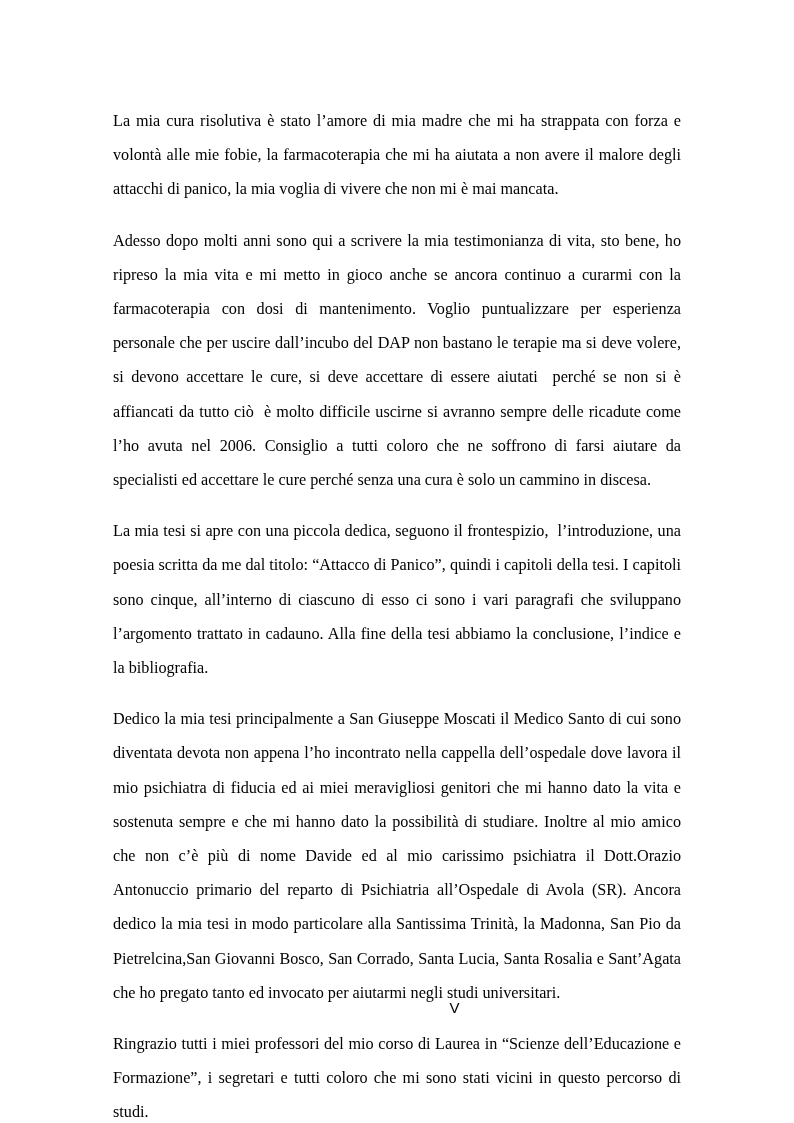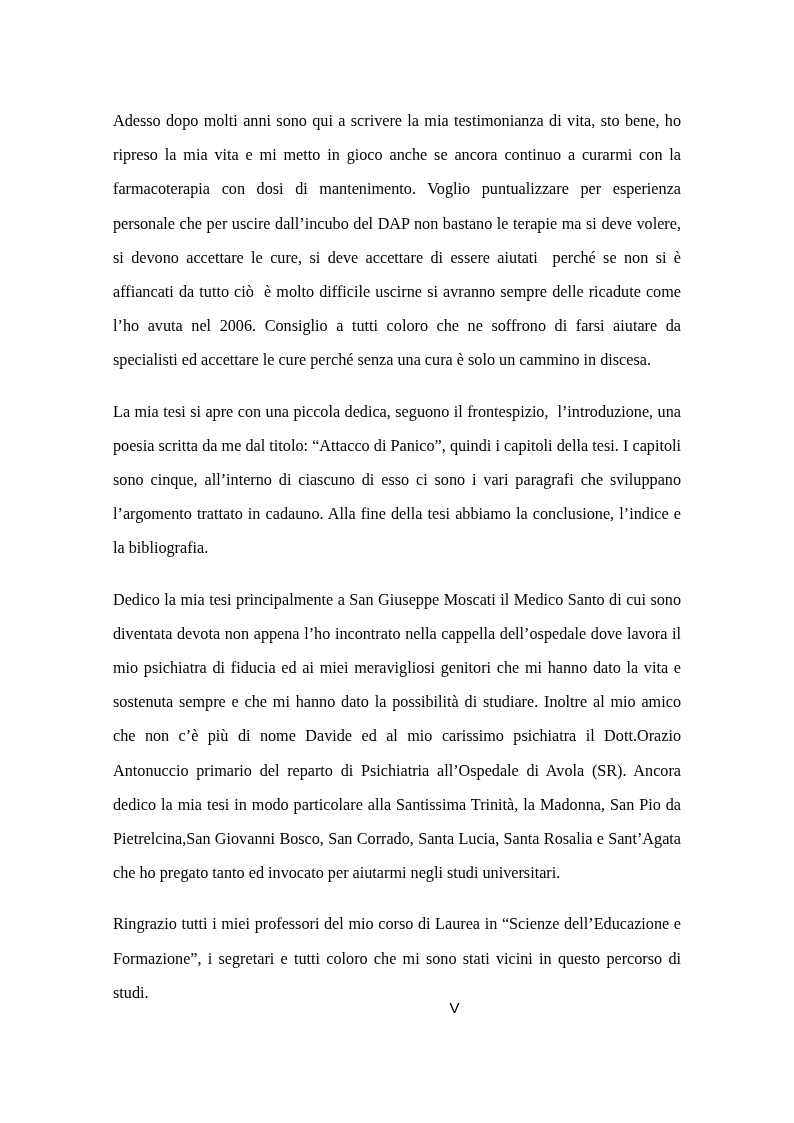--- a/index.html
+++ b/index.html
@@ -54,20 +54,21 @@
     color: #000000;
   }
 </style>
 </head>
 <body>
 
 <div class="page">
 
   <div class="content">
 
+    <p class="para">La mia cura risolutiva è stato l’amore di mia madre che mi ha strappata con forza e volontà alle mie fobie, la farmacoterapia che mi ha aiutata a non avere il malore degli attacchi di panico, la mia voglia di vivere che non mi è mai mancata.</p>
 
     <p class="para">Adesso dopo molti anni sono qui a scrivere la mia testimonianza di vita, sto bene, ho ripreso la mia vita e mi metto in gioco anche se ancora continuo a curarmi con la farmacoterapia con dosi di mantenimento. Voglio puntualizzare per esperienza personale che per uscire dall’incubo del DAP non bastano le terapie ma si deve volere, si devono accettare le cure, si deve accettare di essere aiutati  perché se non si è affiancati da tutto ciò  è molto difficile uscirne si avranno sempre delle ricadute come l’ho avuta nel 2006. Consiglio a tutti coloro che ne soffrono di farsi aiutare da specialisti ed accettare le cure perché senza una cura è solo un cammino in discesa.</p>
 
     <p class="para">La mia tesi si apre con una piccola dedica, seguono il frontespizio,  l’introduzione, una poesia scritta da me dal titolo: “Attacco di Panico”, quindi i capitoli della tesi. I capitoli sono cinque, all’interno di ciascuno di esso ci sono i vari paragrafi che sviluppano l’argomento trattato in cadauno. Alla fine della tesi abbiamo la conclusione, l’indice e la bibliografia.</p>
 
     <p class="para">Dedico la mia tesi principalmente a San Giuseppe Moscati il Medico Santo di cui sono diventata devota non appena l’ho incontrato nella cappella dell’ospedale dove lavora il mio psichiatra di fiducia ed ai miei meravigliosi genitori che mi hanno dato la vita e sostenuta sempre e che mi hanno dato la possibilità di studiare. Inoltre al mio amico che non c’è più di nome Davide ed al mio carissimo psichiatra il Dott.Orazio Antonuccio primario del reparto di Psichiatria all’Ospedale di Avola (SR). Ancora dedico la mia tesi in modo particolare alla Santissima Trinità, la Madonna, San Pio da Pietrelcina,San Giovanni Bosco, San Corrado, Santa Lucia, Santa Rosalia e Sant’Agata che ho pregato tanto ed invocato per aiutarmi negli studi universitari.</p>
 
     <p class="para">Ringrazio tutti i miei professori del mio corso di Laurea in “Scienze dell’Educazione e Formazione”, i segretari e tutti coloro che mi sono stati vicini in questo percorso di studi.</p>
 
   </div>

